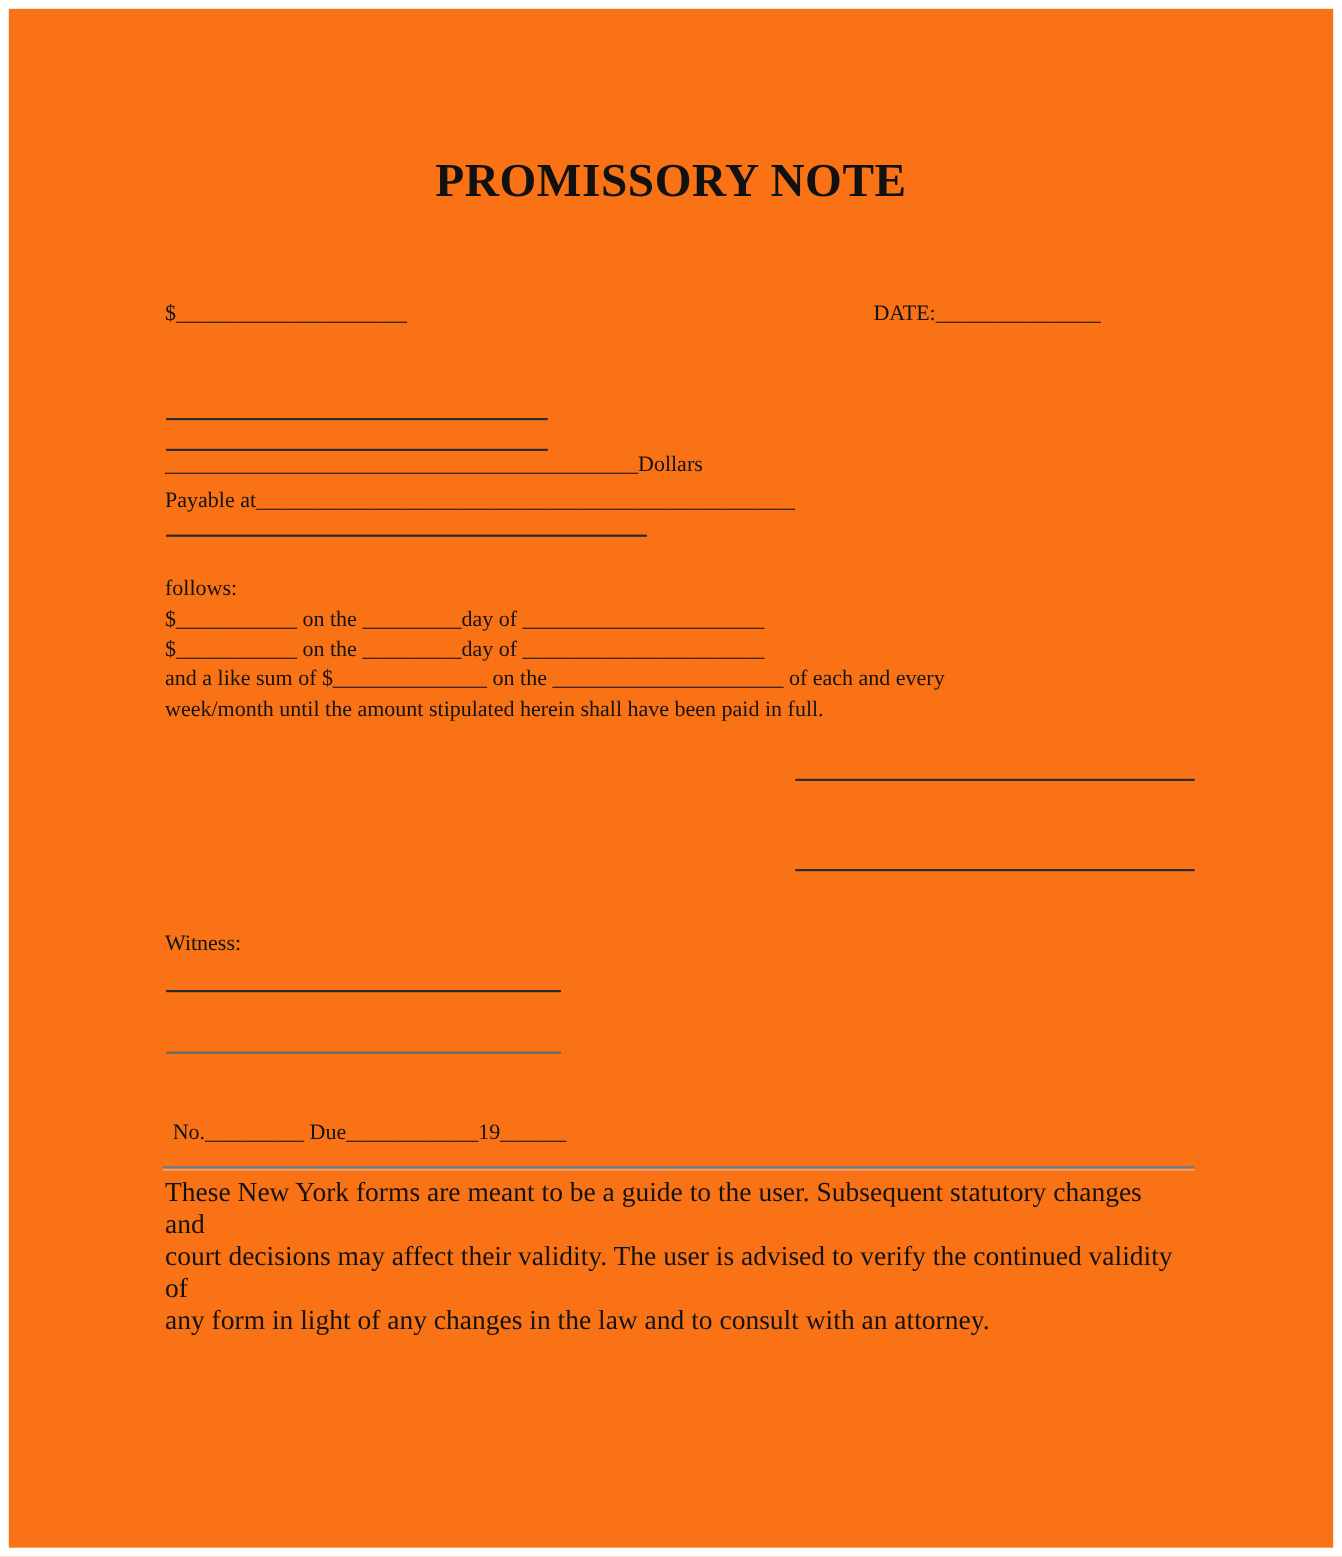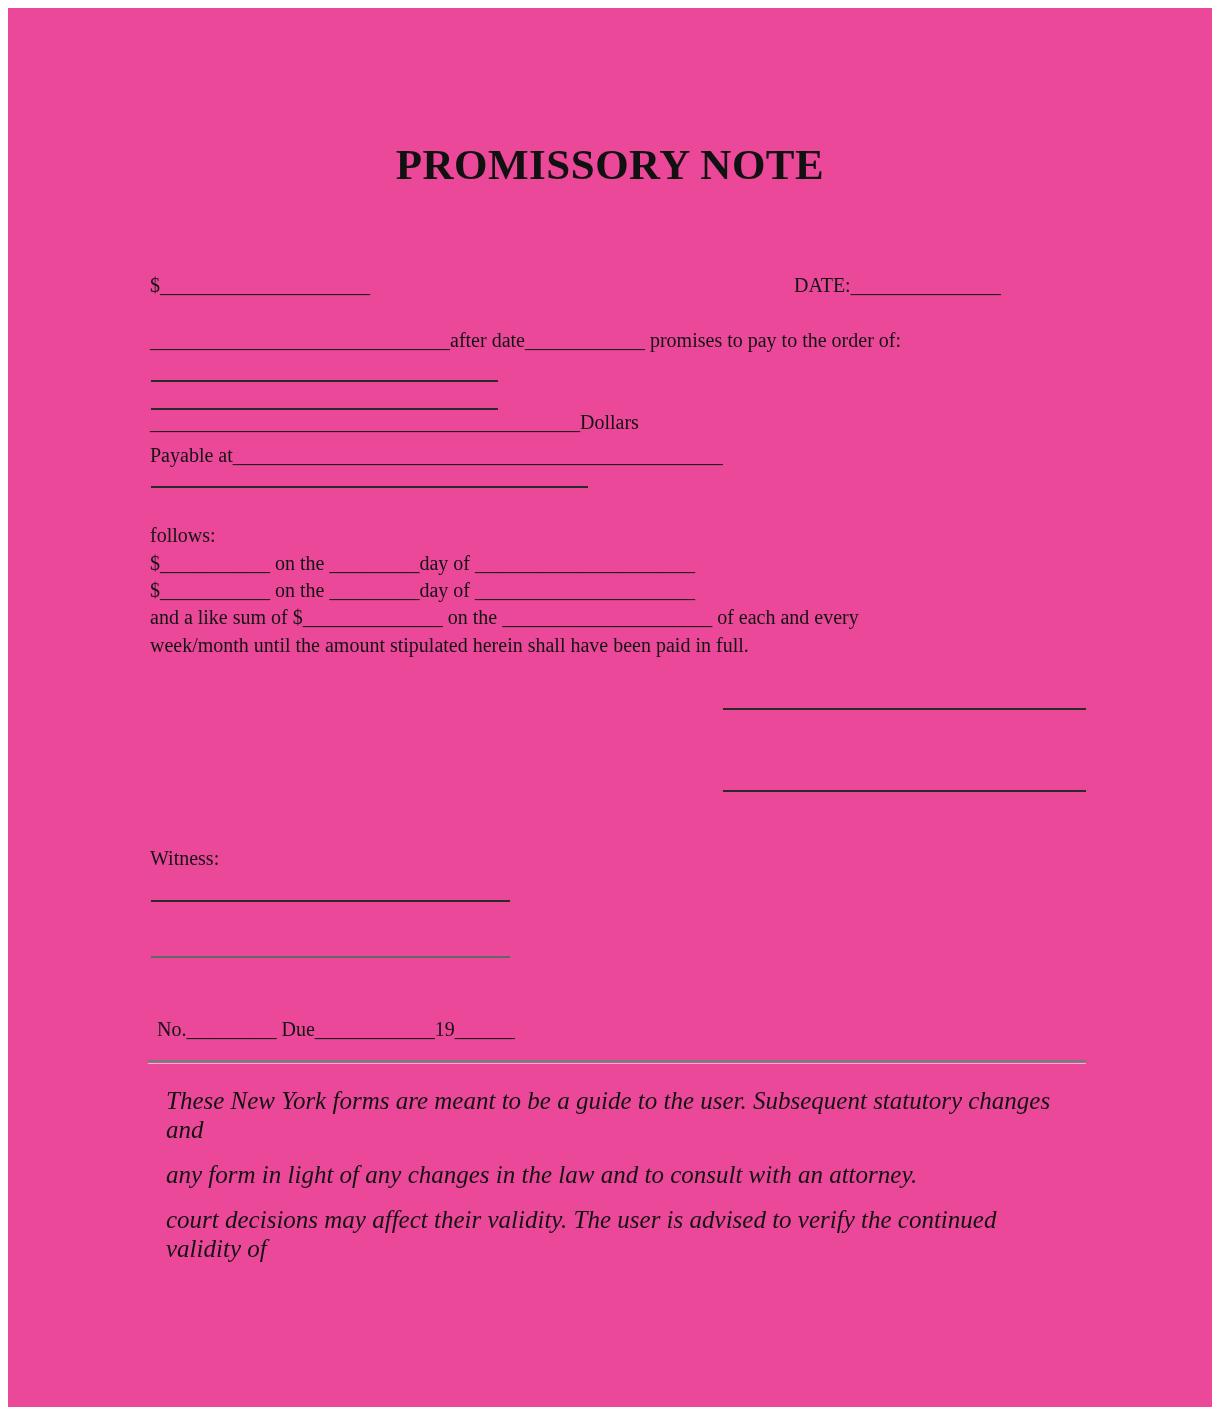--- a/index.html
+++ b/index.html
@@ -15,21 +15,21 @@
     color: #000000;
   }
 
   
   #page {
     position: absolute;
     left: 8px;
     top: 8px;
     width: 1204px;
     height: 1399px;
-    background: #ec4899;
+    background: #f97316;
   }
 
   
   #doc-title {
     position: absolute;
     left: 0;
     top: 135px;
     width: 1204px;
     text-align: center;
     font-size: 43px;
@@ -77,40 +77,37 @@
   
   #disclaimer {
     position: absolute;
     left: 142px;
     top: 1062px;
     width: 930px;
     font-size: 25px;
     line-height: 29px;
     color: #131313;
   }
-  #disclaimer p { margin: 16px; font-style: italic; }
+  #disclaimer p { margin: 0; }
 </style>
 </head>
 <body>
 
 <div id="page">
 
   <div id="doc-title">PROMISSORY NOTE</div>
 
   <div class="row" style="left:142px; top:263px;">
     <span>$</span><span class="blank">_____________________</span>
   </div>
 
   <div class="row" style="left:786px; top:263px;">
     <span>DATE:</span><span class="blank">_______________</span>
   </div>
 
-  <div class="row" style="left:142px; top:318px;">
-    <span class="blank">______________________________</span><span>after date</span><span class="blank">____________</span><span> promises to pay to the order of:</span>
-  </div>
 
   <div class="rule" style="left:143px; top:372px; width:347px;"></div>
   <div class="rule" style="left:143px; top:400px; width:347px;"></div>
 
   <div class="row" style="left:142px; top:400px;">
     <span class="blank">___________________________________________</span><span>Dollars</span>
   </div>
 
   <div class="row" style="left:142px; top:433px;">
     <span>Payable at</span><span class="blank">_________________________________________________</span>
@@ -144,17 +141,17 @@
   <div class="rule soft" style="left:143px; top:948px; width:359px;"></div>
 
   <div class="row" style="left:149px; top:1007px;text-align:center;">
     <span>No.</span><span class="blank">_________</span><span> Due</span><span class="blank">____________</span><span>19</span><span class="blank">______</span>
   </div>
 
   <div id="disclaimer-divider"></div>
 
   <div id="disclaimer">
     <p>These New York forms are meant to be a guide to the user. Subsequent statutory changes and</p>
+    <p>court decisions may affect their validity. The user is advised to verify the continued validity of</p>
     <p>any form in light of any changes in the law and to consult with an attorney.</p>
-    <p>court decisions may affect their validity. The user is advised to verify the continued validity of</p>
   </div>
 
 </div>
 
 </body></html>

